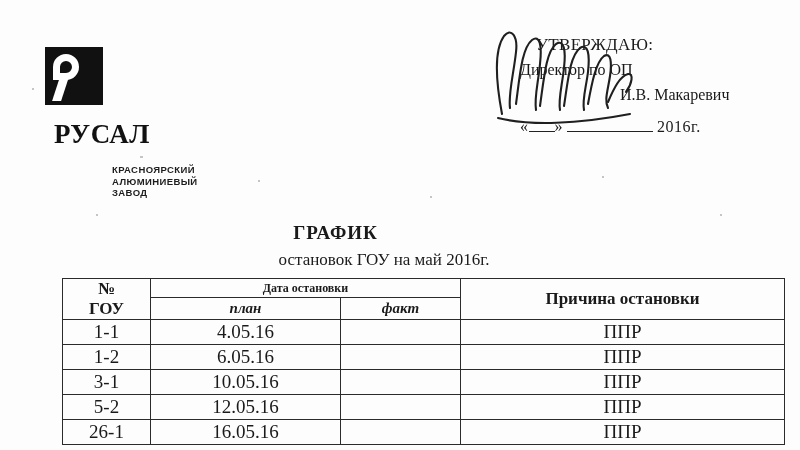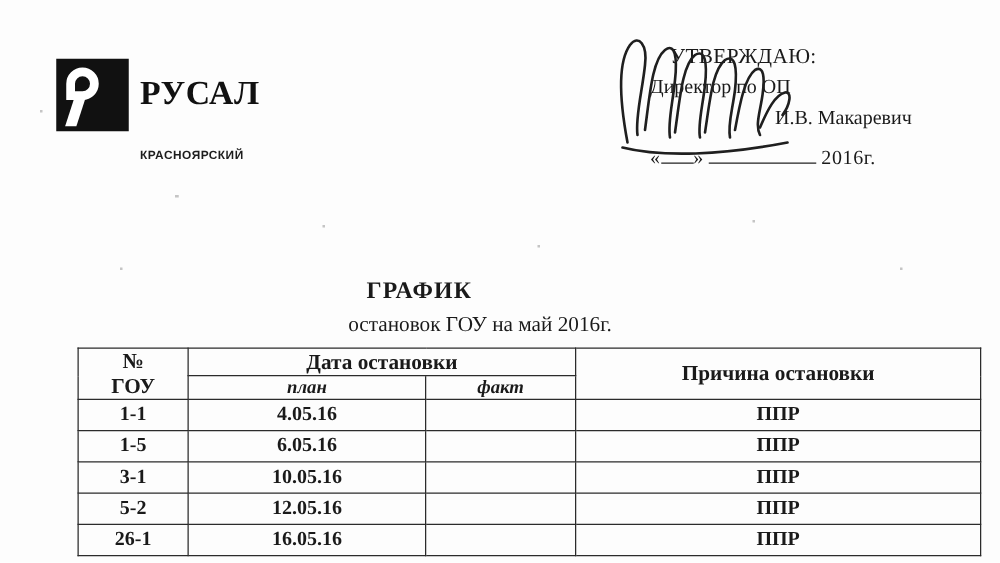--- a/index.html
+++ b/index.html
@@ -24,20 +24,21 @@
   
   .logo-block {
     position: absolute;
     left: 45px;
     top: 45px;
     width: 260px;
   }
   .logo-row {
     display: flex;
     align-items: flex-start;
+    flex-direction: column;
   }
   .logo-mark {
     width: 58px;
     height: 58px;
     background: #111111;
     position: relative;
     flex: 0 0 auto;
     margin-top: 2px;
   }
   .logo-mark::before {
@@ -174,39 +175,38 @@
   .col-reason{ width: 324px; }
 
   .th-no {
     font-weight: bold;
     font-size: 17px;
     line-height: 20px;
     padding: 4px 0 5px;
   }
   .th-date {
     font-weight: bold;
-    font-size: 17px;
+    font-size: 12px;
     padding: 4px 0 4px;
   }
   .th-sub {
     font-weight: bold;
     font-style: italic;
     font-size: 15px;
     padding: 3px 0 4px;
   }
   .th-reason {
     font-weight: bold;
     font-size: 17px;
     padding: 4px 0;
   }
   td.cell {
-    font-size: 16px;
+    font-size: 19px;
     height: 24px;
     padding: 1px 0 2px;
-    font-weight: bold;
   }
   .num-cell { font-size: 16px; }
 
   
   .speck {
     position: absolute;
     background: #8d8d8d;
     opacity: 0.5;
   }
 </style>
@@ -223,20 +223,22 @@
   <div class="speck" style="left:720px; top:214px; width:2px; height:2px;"></div>
   <div class="speck" style="left:96px;  top:214px; width:2px; height:2px;"></div>
 
   <div class="logo-block">
     <div class="logo-row">
       <div class="logo-mark"></div>
       <div class="logo-word">РУСАЛ</div>
     </div>
     <div class="logo-sub">
       <div>КРАСНОЯРСКИЙ</div>
+      <div>АЛЮМИНИЕВЫЙ</div>
+      <div>ЗАВОД</div>
     </div>
   </div>
 
   <div class="approve-block">
     <div class="approve-title">УТВЕРЖДАЮ:</div>
     <div class="approve-role">Директор по ОП</div>
     <div class="approve-name-row">
       <div class="approve-name">И.В. Макаревич</div>
     </div>
     <div class="approve-date">
@@ -282,21 +284,21 @@
         </tr>
       </thead>
       <tbody>
         <tr>
           <td class="cell num-cell">1-1</td>
           <td class="cell">4.05.16</td>
           <td class="cell"></td>
           <td class="cell">ППР</td>
         </tr>
         <tr>
-          <td class="cell num-cell">1-5</td>
+          <td class="cell num-cell">1-2</td>
           <td class="cell">6.05.16</td>
           <td class="cell"></td>
           <td class="cell">ППР</td>
         </tr>
         <tr>
           <td class="cell num-cell">3-1</td>
           <td class="cell">10.05.16</td>
           <td class="cell"></td>
           <td class="cell">ППР</td>
         </tr>

